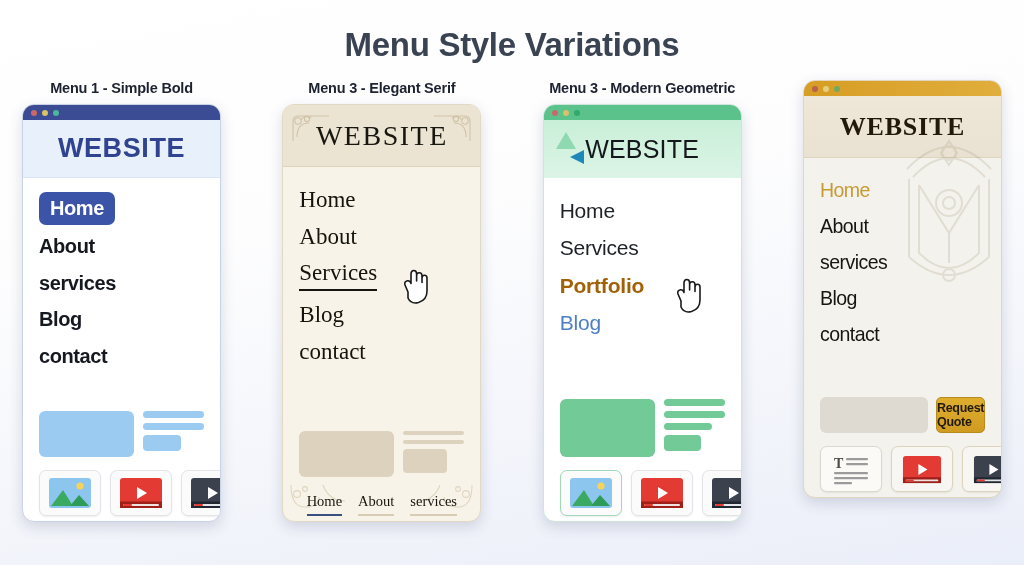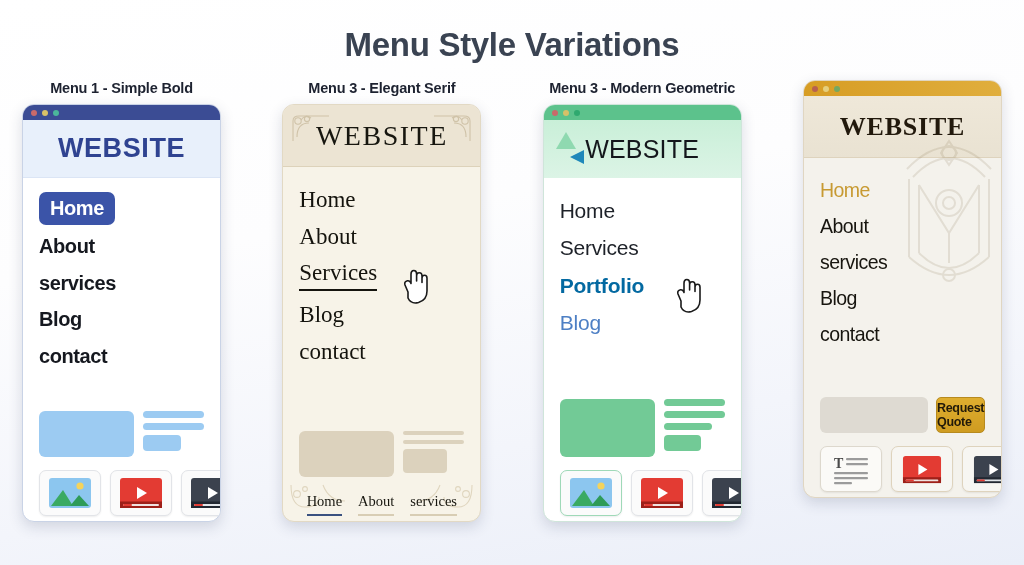--- a/index.html
+++ b/index.html
@@ -155,21 +155,21 @@
   .footer-nav span.active { border-bottom-color: #3a5180; }
   .orn { position: absolute; z-index: 1; opacity: 0.55; }
 
   
   .c3 { background: #ffffff; border: 1px solid #cfe5da; }
   .c3 .titlebar { background: #5cc28c; }
   .c3 .brandbar { background: linear-gradient(180deg, #c9efd8 0%, #dcf4e6 100%); }
   .c3 .brand { font-size: 25px; color: #14171c; letter-spacing: 0.2px; }
   .c3 .nav { gap: 0; }
   .c3 .nav-item { font-size: 21px; color: #1d2128; line-height: 1.78; letter-spacing: -0.2px; }
-  .c3 .nav-item.hl { color: #0369a1; font-weight: bold; }
+  .c3 .nav-item.hl { color: #a16207; font-weight: bold; }
   .c3 .nav-item.link { color: #4d7fc4; }
   .c3 .block-big, .c3 .bar { background: #72ca96; }
   .c3 .bar.w80 { width: 80%; }
   .c3 .bar.short { width: 62%; height: 16px; }
 
   
   .c4 { background: #f4f2ec; border: 1px solid #e0d6c2; }
   .c4 .titlebar { background: linear-gradient(90deg, #d79d24 0%, #e0ae3d 100%); }
   .c4 .brandbar {
     background: linear-gradient(180deg, #efe8d9 0%, #e9e2d2 100%);

